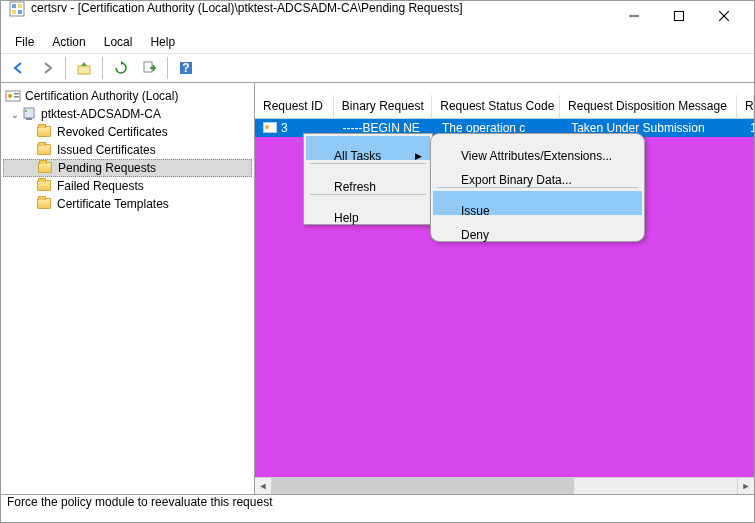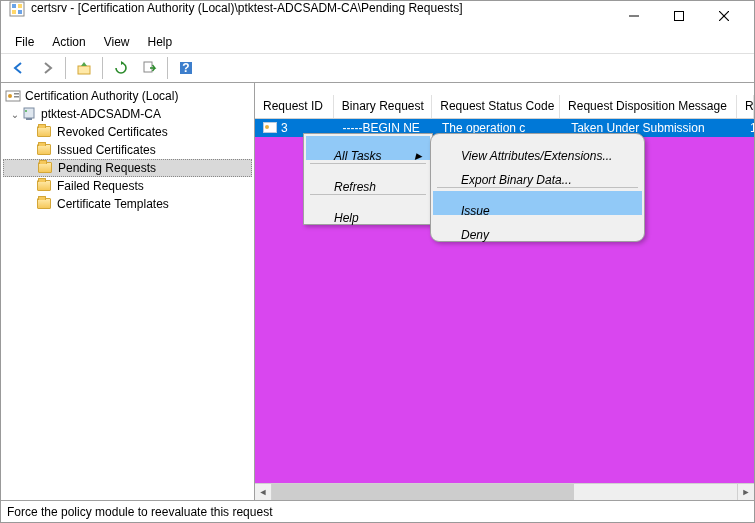--- a/index.html
+++ b/index.html
@@ -24,31 +24,31 @@
 .folder-icon { background: linear-gradient(#ffe9a8, #f5c85b); border: 1px solid #d4a637; border-radius: 1px; width: 14px; height: 11px; position: relative; margin-top: 2px; }
 .folder-icon:before { content: ""; position: absolute; top: -3px; left: 0; width: 6px; height: 3px; background: #f5c85b; border: 1px solid #d4a637; border-bottom: none; border-radius: 1px 1px 0 0; }
 .list-pane { flex: 1; display: flex; flex-direction: column; position: relative; background: #d946ef; min-width: 0; margin-top: 12px; }
 .list-header { display: flex; height: 24px; background: #fff; border-bottom: 1px solid #d0d0d0; flex-shrink: 0; }
 .list-header .col { padding: 4px 8px; border-right: 1px solid #e0e0e0; white-space: nowrap; overflow: hidden; cursor: default; }
 .list-body { flex: 1; overflow: auto; position: relative; }
 .list-row { display: flex; height: 18px; align-items: center; white-space: nowrap; }
 .list-row.selected { background: #0078d7; color: #fff; }
 .list-row .cell { padding: 1px 8px; overflow: hidden; }
 .context-menu { position: absolute; background: #f0f0f0; border: 1px solid #a0a0a0; box-shadow: 2px 2px 4px rgba(0,0,0,0.25); padding: 2px; }
-.context-menu .cm-item { display: flex; align-items: center; height: 24px; padding: 16px 30px 0 28px; cursor: default; position: relative; white-space: nowrap; font-style: italic; }
+.context-menu .cm-item { display: flex; align-items: center; height: 24px; padding: 16px 30px 0 28px; cursor: default; position: relative; white-space: nowrap; }
 .context-menu .cm-item.hl { background: #91c9f7; }
 .context-menu .cm-item .arrow { position: absolute; right: 8px; font-size: 9px; }
 .submenu { position: absolute; left: 100%; top: -3px; min-width: 210px; border-radius: 9px; }
 .context-menu .cm-sep { height: 1px; background: #c0c0c0; margin: 3px 4px; }
 .hscroll-area { height: 17px; background: #f0f0f0; border-top: 1px solid #d0d0d0; display: flex; }
 .hscroll-left { width: 17px; border-right: 1px solid #d0d0d0; display:flex; align-items:center; justify-content:center; color:#606060; font-size:9px;}
 .hscroll-right { width: 17px; border-left: 1px solid #d0d0d0; display:flex; align-items:center; justify-content:center; color:#606060; font-size:9px;}
 .hscroll-track { flex: 1; position: relative; background: #efefef; }
 .hscroll-thumb { position: absolute; left: 0; top: 0; bottom: 0; width: 65%; background: #cdcdcd; }
-.statusbar { height: 22px; border-top: 1px solid #a0a0a0; display: flex; align-items: center; padding: 0 6px; background: #fff; }
+.statusbar { height: 28px; border-top: 1px solid #a0a0a0; display: flex; align-items: flex-start; padding: 0 6px; background: #fff; }
 svg { display: block; }
 </style>
 </head>
 <body>
 
 <div class="titlebar">
   <span class="app-icon">
     <svg width="16" height="16" viewBox="0 0 16 16">
         <rect x="1" y="1" width="14" height="14" fill="#fff" stroke="#888"></rect>
         <rect x="3" y="3" width="4" height="4" fill="#6aa3e8"></rect>
@@ -74,21 +74,21 @@
           <line x1="0" y1="0" x2="10" y2="10" stroke="#000" stroke-width="1.2"></line>
           <line x1="10" y1="0" x2="0" y2="10" stroke="#000" stroke-width="1.2"></line>
         </svg>
       </div>
   </div>
 </div>
 
 <div class="menubar">
   <div class="menu-item">File</div>
   <div class="menu-item">Action</div>
-  <div class="menu-item">View</div>
+  <div class="menu-item">Local</div>
   <div class="menu-item">Help</div>
 </div>
 
 <div class="toolbar">
   <div class="tb-btn">
       <svg width="16" height="16">
         <path d="M10 3 L4 8 L10 13" fill="none" stroke="#1e73d0" stroke-width="2"></path>
       </svg>
     </div>
   <div class="tb-btn">

